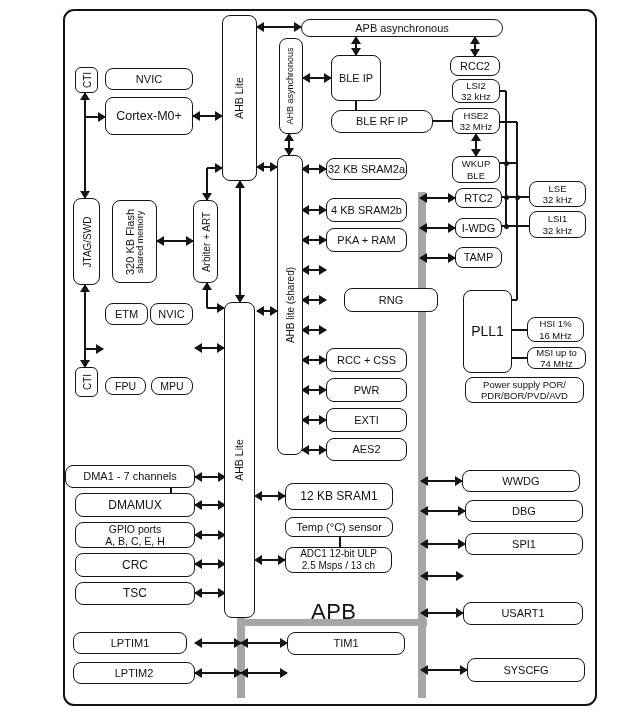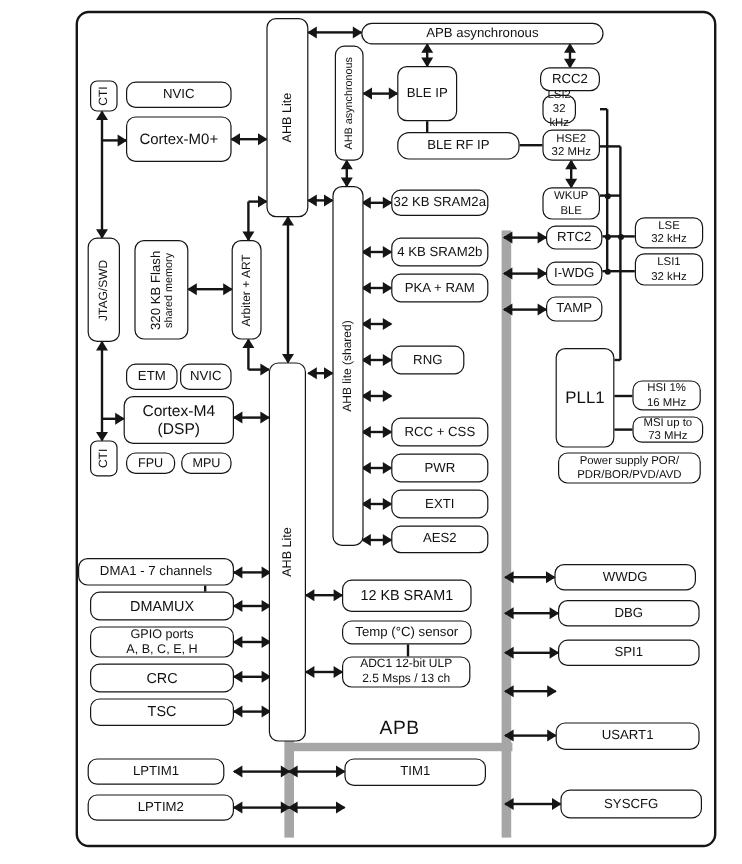--- a/index.html
+++ b/index.html
@@ -7,21 +7,21 @@
           font-family:"Liberation Sans",sans-serif;color:#111;overflow:hidden;}
   .frame{position:absolute;left:63px;top:9px;width:534px;height:697px;
          border:2.5px solid #151515;border-radius:11px;box-sizing:border-box;z-index:0;}
   .box{position:absolute;box-sizing:border-box;background:#fff;border:1.4px solid #151515;
        border-radius:8px;display:flex;flex-direction:column;align-items:center;justify-content:center;
        text-align:center;font-size:11px;line-height:1.17;z-index:3;}
   .vbox .rot{position:absolute;left:50%;top:50%;
        transform:translate(-50%,-50%) rotate(-90deg);white-space:nowrap;
        display:flex;flex-direction:column;align-items:center;line-height:1.1;}
   .bus{position:absolute;background:#a6a6a6;z-index:1;}
-  .apb-label{position:absolute;font-size:16px;letter-spacing:.5px;z-index:2;text-align:center;}
+  .apb-label{position:absolute;font-size:22px;letter-spacing:.5px;z-index:2;text-align:center;}
   .arr,.pline{position:absolute;background:#151515;z-index:2;}
   .head{position:absolute;width:0;height:0;border:5px solid transparent;}
   .dot{position:absolute;width:5px;height:5px;border-radius:50%;background:#151515;z-index:2;}
 </style>
 </head>
 <body>
 
 <div id="canvas">
   <div class="frame"></div>
 
@@ -39,40 +39,40 @@
       <span class="rot">AHB Lite</span>
     </div>
   <div class="box vbox" style="left:279px;top:38px;width:24px;height:96px;font-size:9px">
       <span class="rot">AHB asynchronous</span>
     </div>
   <div class="box" style="left:301px;top:19px;width:202px;height:18px;border-radius:9px">APB asynchronous</div>
 
   <div class="box" style="left:331px;top:110px;width:102px;height:23px;border-radius:10px">BLE RF IP</div>
   <div class="box" style="left:331px;top:55px;width:50px;height:46px">BLE IP</div>
   <div class="box" style="left:450px;top:56px;width:50px;height:20px">RCC2</div>
-  <div class="box" style="left:452px;top:79px;width:28px;height:24px;font-size:9.5px">
+  <div class="box" style="left:452px;top:79px;width:48px;height:24px;font-size:9.5px">
       <span>LSI2</span>
       <span>32 kHz</span>
     </div>
   <div class="box" style="left:452px;top:108px;width:48px;height:26px;font-size:9.5px">
       <span>HSE2</span>
       <span>32 MHz</span>
     </div>
   <div class="box" style="left:452px;top:156px;width:48px;height:27px;font-size:9.5px">
       <span>WKUP</span>
       <span>BLE</span>
     </div>
 
   <div class="box vbox" style="left:277px;top:155px;width:26px;height:300px;font-size:10px">
       <span class="rot">AHB lite (shared)</span>
     </div>
   <div class="box" style="left:326px;top:158px;width:81px;height:22px">32 KB SRAM2a</div>
   <div class="box" style="left:326px;top:198px;width:81px;height:24px">4 KB SRAM2b</div>
   <div class="box" style="left:326px;top:228px;width:81px;height:24px">PKA + RAM</div>
-  <div class="box" style="left:326px;top:288px;width:61px;height:24px">RNG</div>
+  <div class="box" style="left:344px;top:288px;width:94px;height:24px">RNG</div>
   <div class="box" style="left:326px;top:348px;width:81px;height:24px">RCC + CSS</div>
   <div class="box" style="left:326px;top:378px;width:81px;height:24px">PWR</div>
   <div class="box" style="left:326px;top:408px;width:81px;height:24px">EXTI</div>
   <div class="box" style="left:326px;top:438px;width:81px;height:23px">AES2</div>
 
   <div class="box" style="left:455px;top:188px;width:47px;height:20px">RTC2</div>
   <div class="box" style="left:455px;top:218px;width:47px;height:20px">I-WDG</div>
   <div class="box" style="left:455px;top:247px;width:47px;height:21px">TAMP</div>
   <div class="box" style="left:529px;top:181px;width:57px;height:26px;font-size:9.5px">
       <span>LSE</span>
@@ -82,45 +82,41 @@
       <span>LSI1</span>
       <span>32 kHz</span>
     </div>
   <div class="box" style="left:463px;top:290px;width:49px;height:83px;font-size:14px">PLL1</div>
   <div class="box" style="left:527px;top:317px;width:57px;height:25px;font-size:9.5px">
       <span>HSI 1%</span>
       <span>16 MHz</span>
     </div>
   <div class="box" style="left:527px;top:347px;width:59px;height:22px;font-size:9.5px">
       <span>MSI up to</span>
-      <span>73 MHz</span>
+      <span>74 MHz</span>
     </div>
   <div class="box" style="left:465px;top:377px;width:119px;height:26px;font-size:9.5px">
       <span>Power supply POR/</span>
       <span>PDR/BOR/PVD/AVD</span>
     </div>
 
   <div class="box vbox" style="left:73px;top:198px;width:27px;height:87px;font-size:10px">
       <span class="rot">JTAG/SWD</span>
     </div>
   <div class="box vbox" style="left:112px;top:200px;width:45px;height:83px">
       <span class="rot">
         <span style="font-size:11px">320 KB Flash</span>
         <span style="font-size:9px">shared memory</span>
       </span>
     </div>
   <div class="box vbox" style="left:193px;top:200px;width:25px;height:83px;font-size:10px">
       <span class="rot">Arbiter + ART</span>
     </div>
   <div class="box" style="left:105px;top:303px;width:43px;height:22px">ETM</div>
   <div class="box" style="left:150px;top:303px;width:43px;height:22px">NVIC</div>
-  <div class="box" style="left:103px;top:330px;width:92px;height:40px;font-size:13px">
-      <span>Cortex-M4</span>
-      <span>(DSP)</span>
-    </div>
   <div class="box vbox" style="left:75px;top:367px;width:23px;height:30px;font-size:10px;border-radius:6px">
       <span class="rot">CTI</span>
     </div>
   <div class="box" style="left:105px;top:377px;width:41px;height:18px;font-size:10.5px">FPU</div>
   <div class="box" style="left:151px;top:377px;width:42px;height:18px;font-size:10.5px">MPU</div>
   <div class="box vbox" style="left:224px;top:302px;width:31px;height:316px;font-size:10.5px">
       <span class="rot">AHB Lite</span>
     </div>
 
   <div class="box" style="left:65px;top:465px;width:130px;height:23px">DMA1 - 7 channels</div>

